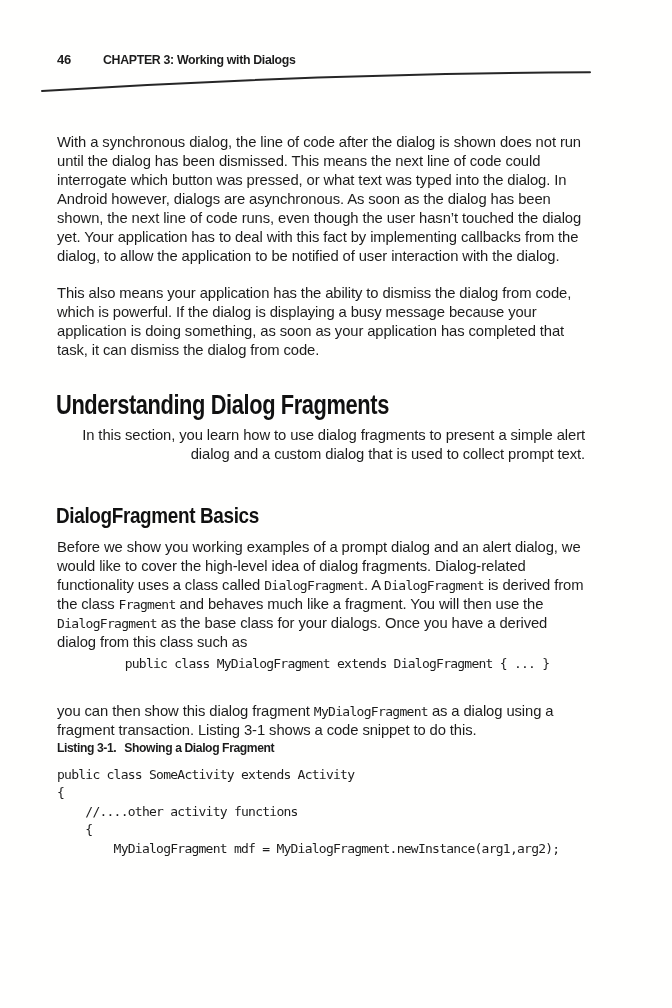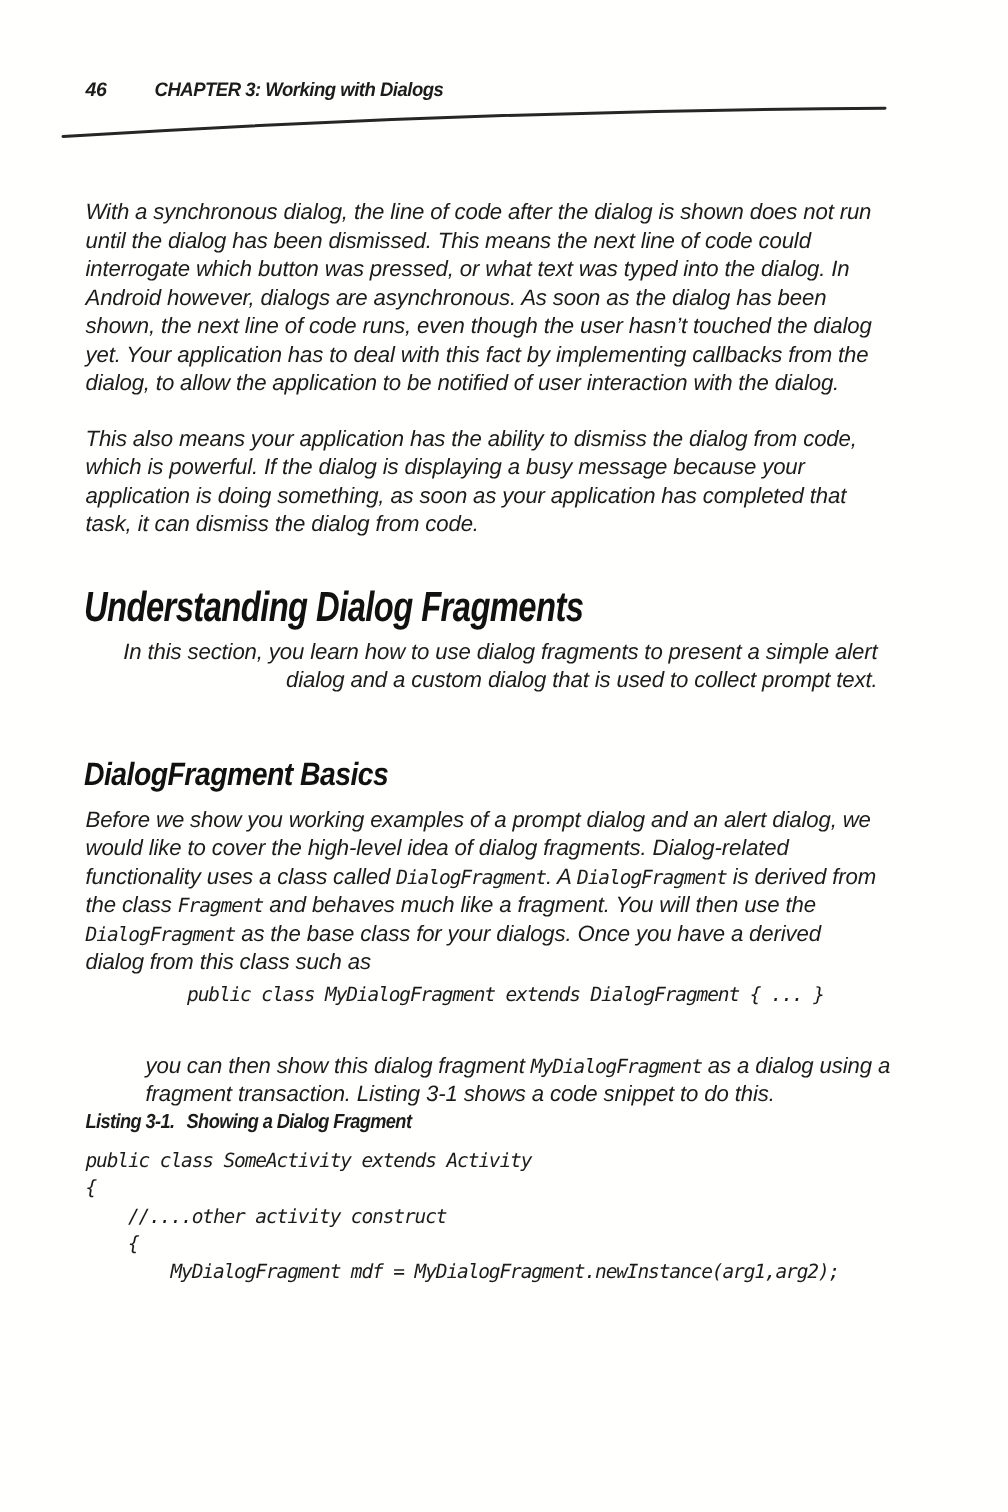--- a/index.html
+++ b/index.html
@@ -8,21 +8,20 @@
     background:#ffffff;
     font-family:"Liberation Sans",sans-serif;
     color:#1c1c1c;
     -webkit-font-smoothing:antialiased;
   }
   .page{
     position:relative;
     width:672px;height:1008px;
     background:#fffffe;
     overflow:hidden;
-    font-style:italic;
   }
   
   .page-num{
     position:absolute;left:57px;top:52px;
     font-size:13px;font-weight:bold;letter-spacing:-0.2px;
   }
   .chapter-header{
     position:absolute;left:103px;top:52px;
     font-size:13px;font-weight:bold;letter-spacing:-0.35px;
     transform:scaleX(0.95);transform-origin:left top;
@@ -69,21 +68,21 @@
   .code-block{
     position:absolute;left:57px;top:766px;width:560px;
     font-family:"DejaVu Sans Mono",monospace;
     font-size:13px;line-height:18.4px;letter-spacing:-0.75px;
   }
   .code-block div{white-space:pre;}
   #p1{top:118px;}
   #p2{top:269px;}
   #s1-para{top:411px;text-align:right;}
   #s2-para1{top:523px;}
-  #s2-para2{top:687px;margin-left:40px;}
+  #s2-para2{top:687px;}
 </style>
 </head>
 <body>
 
 <div class="page">
 
   <div class="page-num">46</div>
   <div class="chapter-header">CHAPTER 3: Working with Dialogs</div>
 
   <svg class="header-rule" viewBox="0 0 553 28" xmlns="http://www.w3.org/2000/svg">
@@ -106,18 +105,18 @@
 
   <p class="body-text" id="s2-para2"><span>you can then show this dialog fragment </span><span class="ic">MyDialogFragment</span><span> as a dialog using a fragment transaction. Listing 3-1 shows a code snippet to do this.</span></p>
 
   <div class="listing-caption">
     <span class="cap-label">Listing 3-1.</span><span>Showing a Dialog Fragment</span>
   </div>
 
   <div class="code-block">
     <div>public class SomeActivity extends Activity</div>
     <div>{</div>
-    <div>    //....other activity construct</div>
+    <div>    //....other activity functions</div>
     <div>    {</div>
     <div>        MyDialogFragment mdf = MyDialogFragment.newInstance(arg1,arg2);</div>
   </div>
 
 </div>
 
 </body></html>

